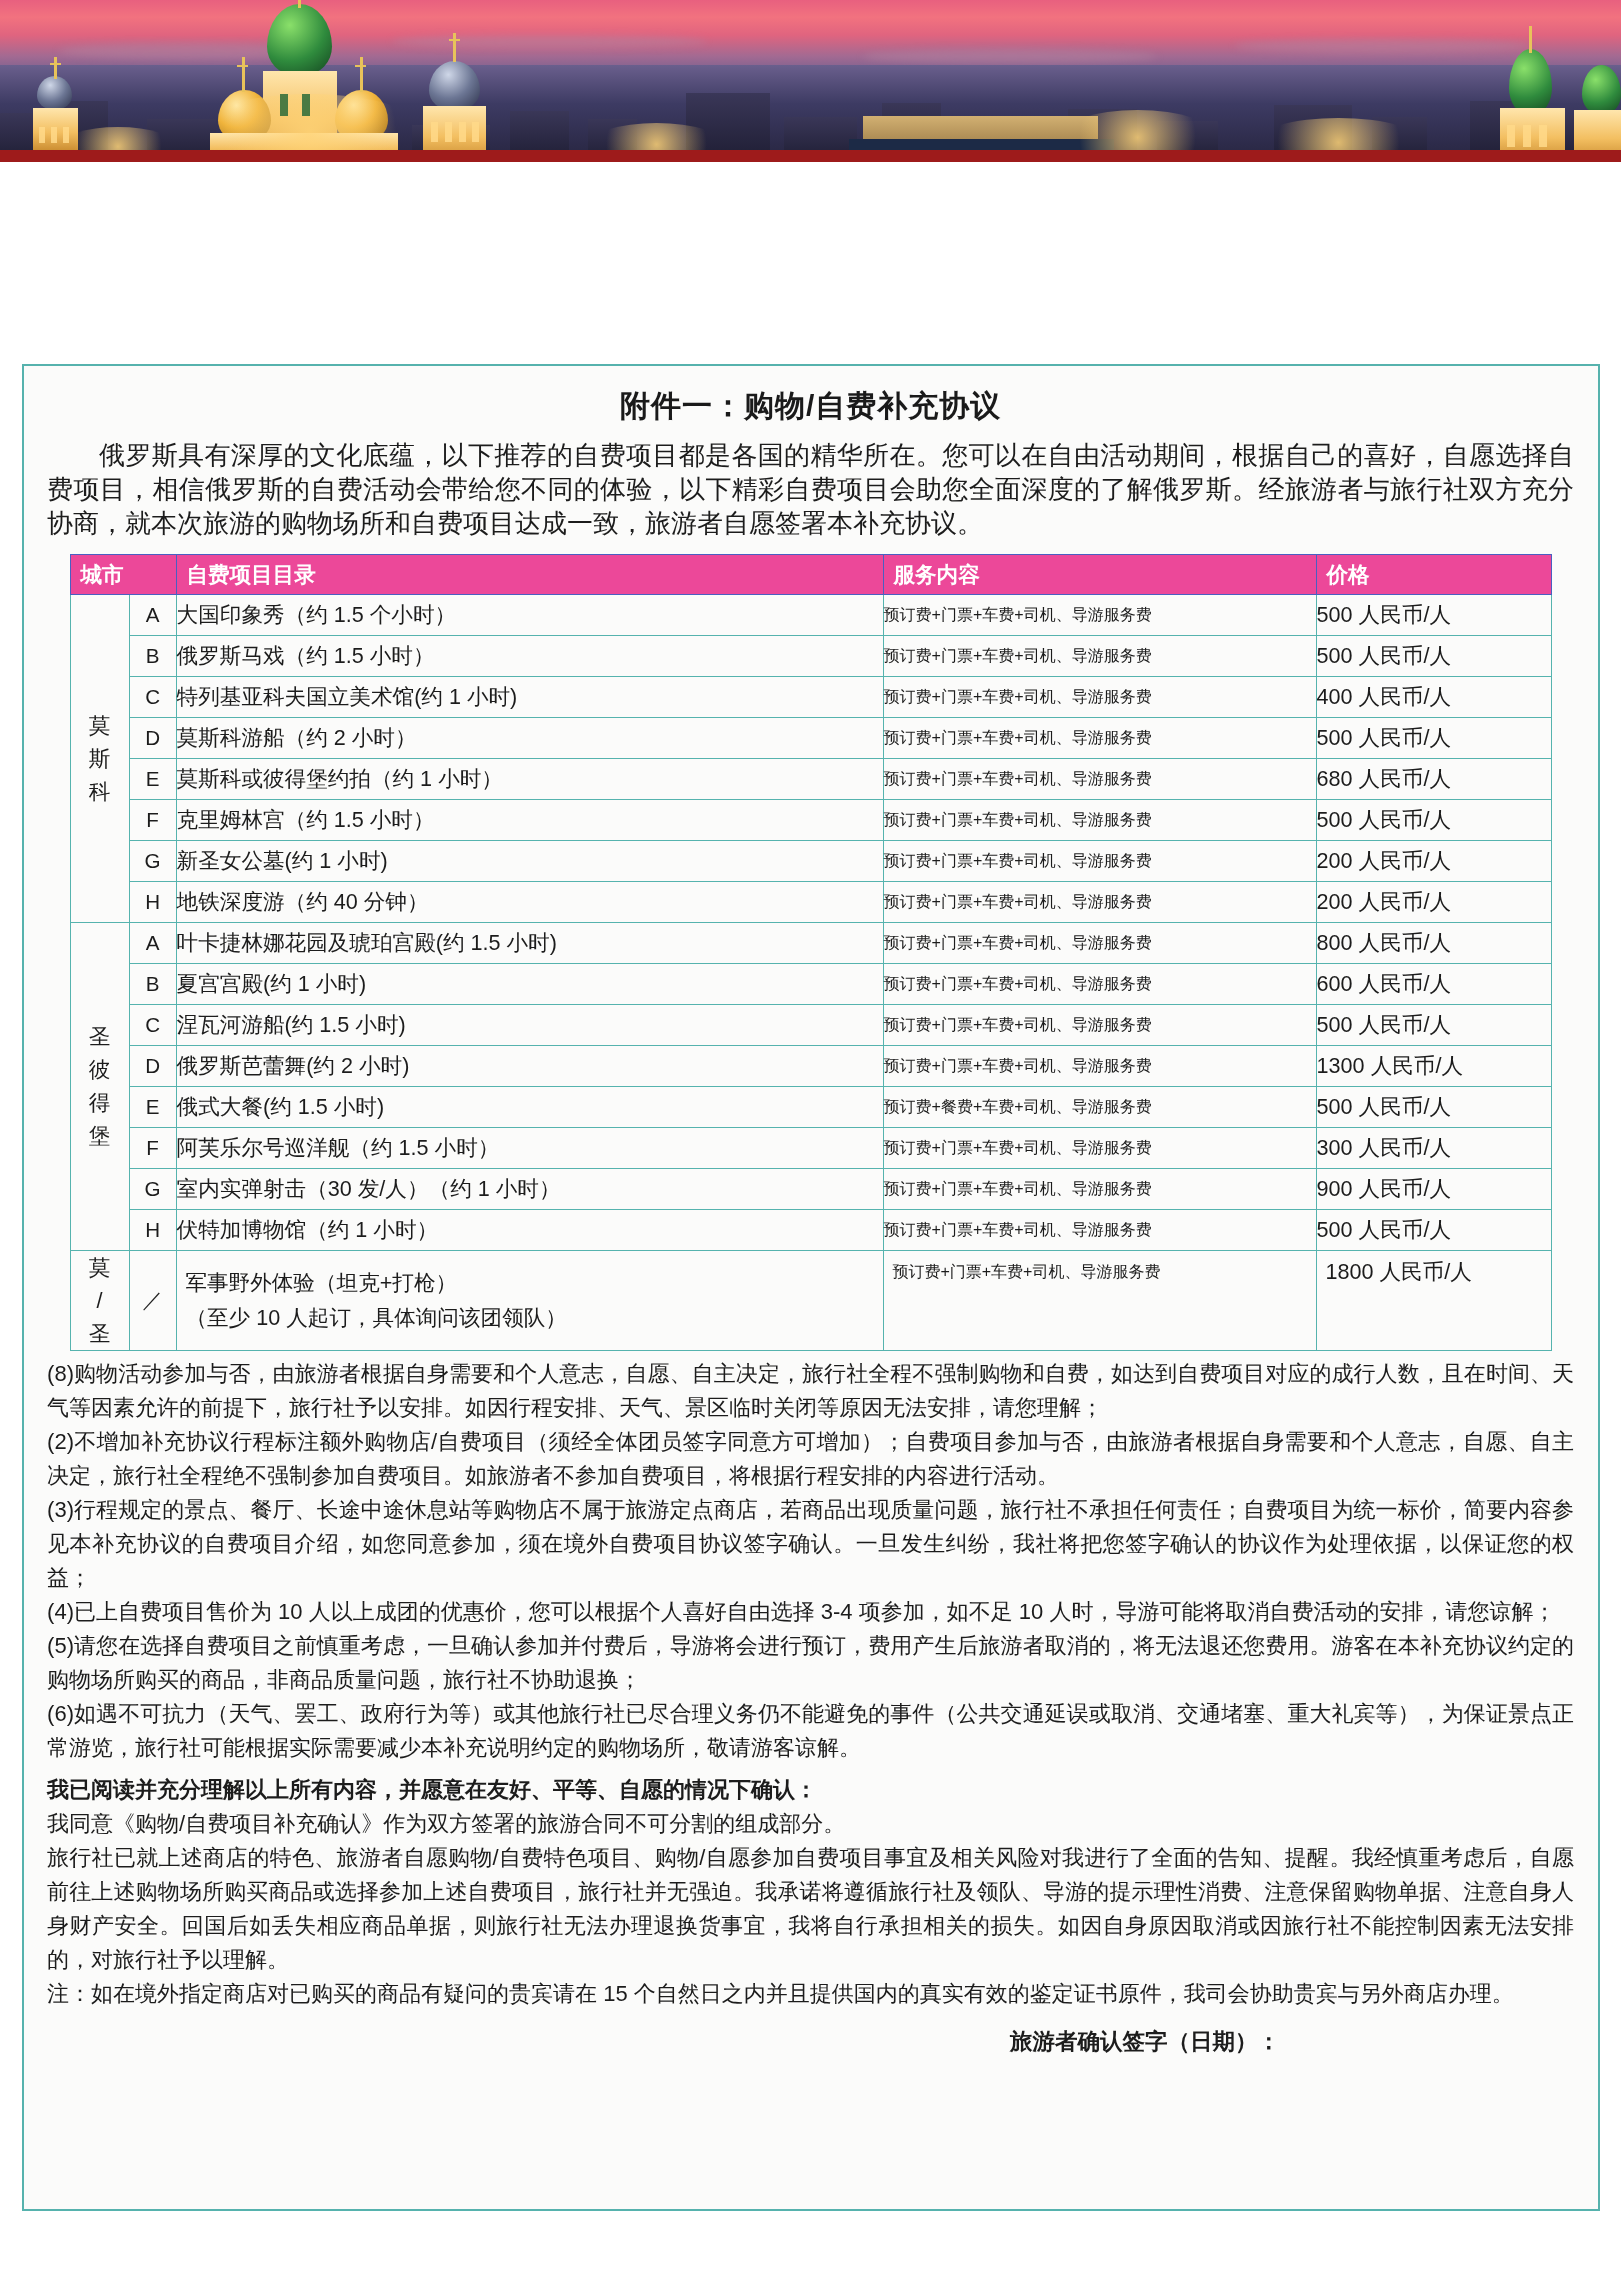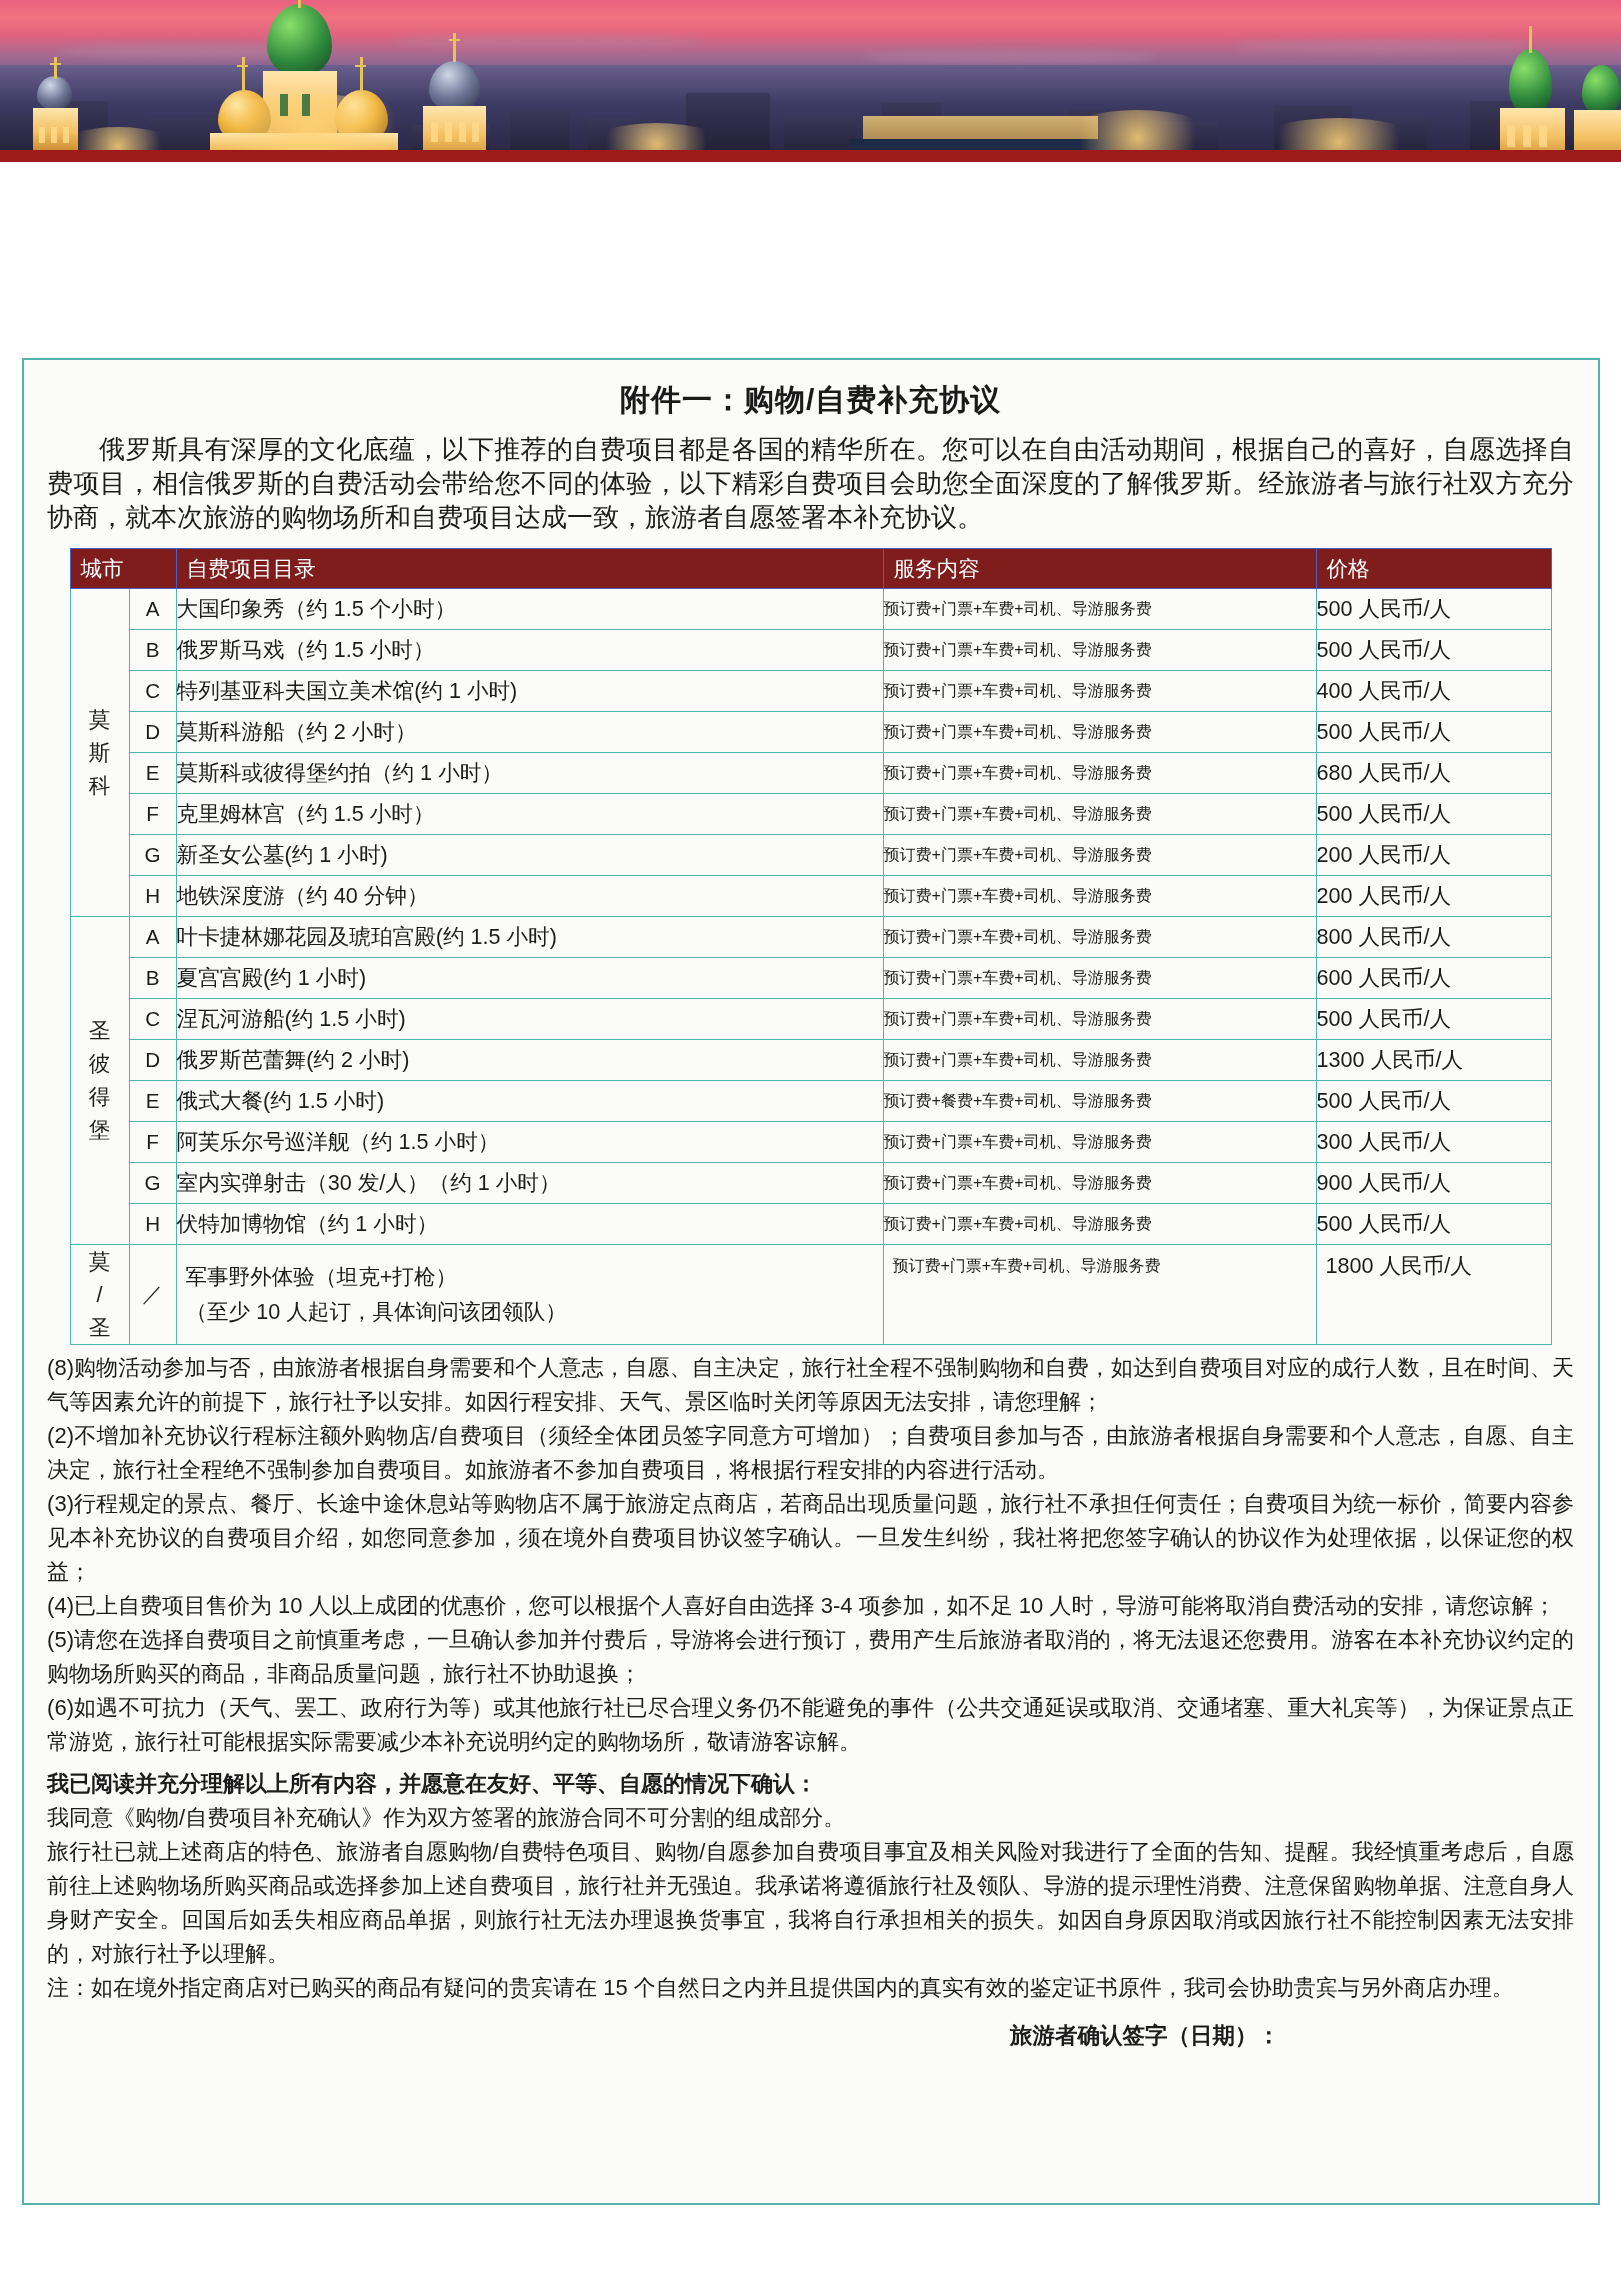--- a/index.html
+++ b/index.html
@@ -33,42 +33,42 @@
   .spire { position:absolute; width:2.9px; background:#e8c35a; }
   .cross { position:absolute; width:10.8px; height:2px; background:#e8c35a; }
   .lit  { position:absolute; background:linear-gradient(180deg,#ffe6ad 0%,#f3bf61 55%,#c98a2e 100%); }
   .litwin { position:absolute; background:#ffd98a; opacity:.85; }
   .glow { position:absolute; border-radius:50%; background:radial-gradient(circle,rgba(255,212,120,.85) 0%,rgba(255,180,60,0) 70%); }
   .banner-rule { position:absolute; left:0; bottom:0; width:100%; height:11.8px; background:#9e1b1b; }
 
   
   .page { position:relative; width:1621px; }
   .doc-frame {
-    position:absolute; left:21.6px; top:196px; width:1578px; height:1847px;
+    position:absolute; left:21.6px; top:202px; width:1578px; height:1847px;
     border:2px solid #56b2ad; background:#fbfbfa;
   }
   .doc-inner { padding:13.7px 19.6px 0 19.6px; }
 
   .doc-title {
     text-align:center;
     font-size:30px; font-weight:bold; letter-spacing:1px;
     color:#1a1a1a; margin:5.9px 0 11.8px 0;
     font-family:"Liberation Sans","DejaVu Sans",sans-serif;
   }
 
   .intro {
     font-size:26px; line-height:34px; text-align:justify;
     text-indent:2em; margin:0 3.9px 13.7px 3.9px; color:#1c1c1c;
   }
 
   
   table.fee { border-collapse:collapse; width:1482px; margin:0 auto 2px auto; table-layout:fixed; }
   table.fee td, table.fee th { border:1px solid #55b3ae; padding:0; }
   table.fee thead th {
-    background:#7f1d1d; color:#ffffff; font-weight:normal;
+    background:#ec4899; color:#ffffff; font-weight:bold;
     font-size:21.6px; text-align:left; padding:4.9px 9.8px; height:37px;
     border-color:#4a5fc1;
   }
   .col-city { width:59px; }
   .col-key  { width:47px; }
   .col-item { width:auto; }
   .col-svc  { width:433px; }
   .col-price{ width:235px; }
   .cell { padding:3.9px 8.8px; font-size:21.6px; line-height:28px; height:41px; color:#1c1c1c; }
   .cell.key { text-align:center; font-size:20.6px; }

